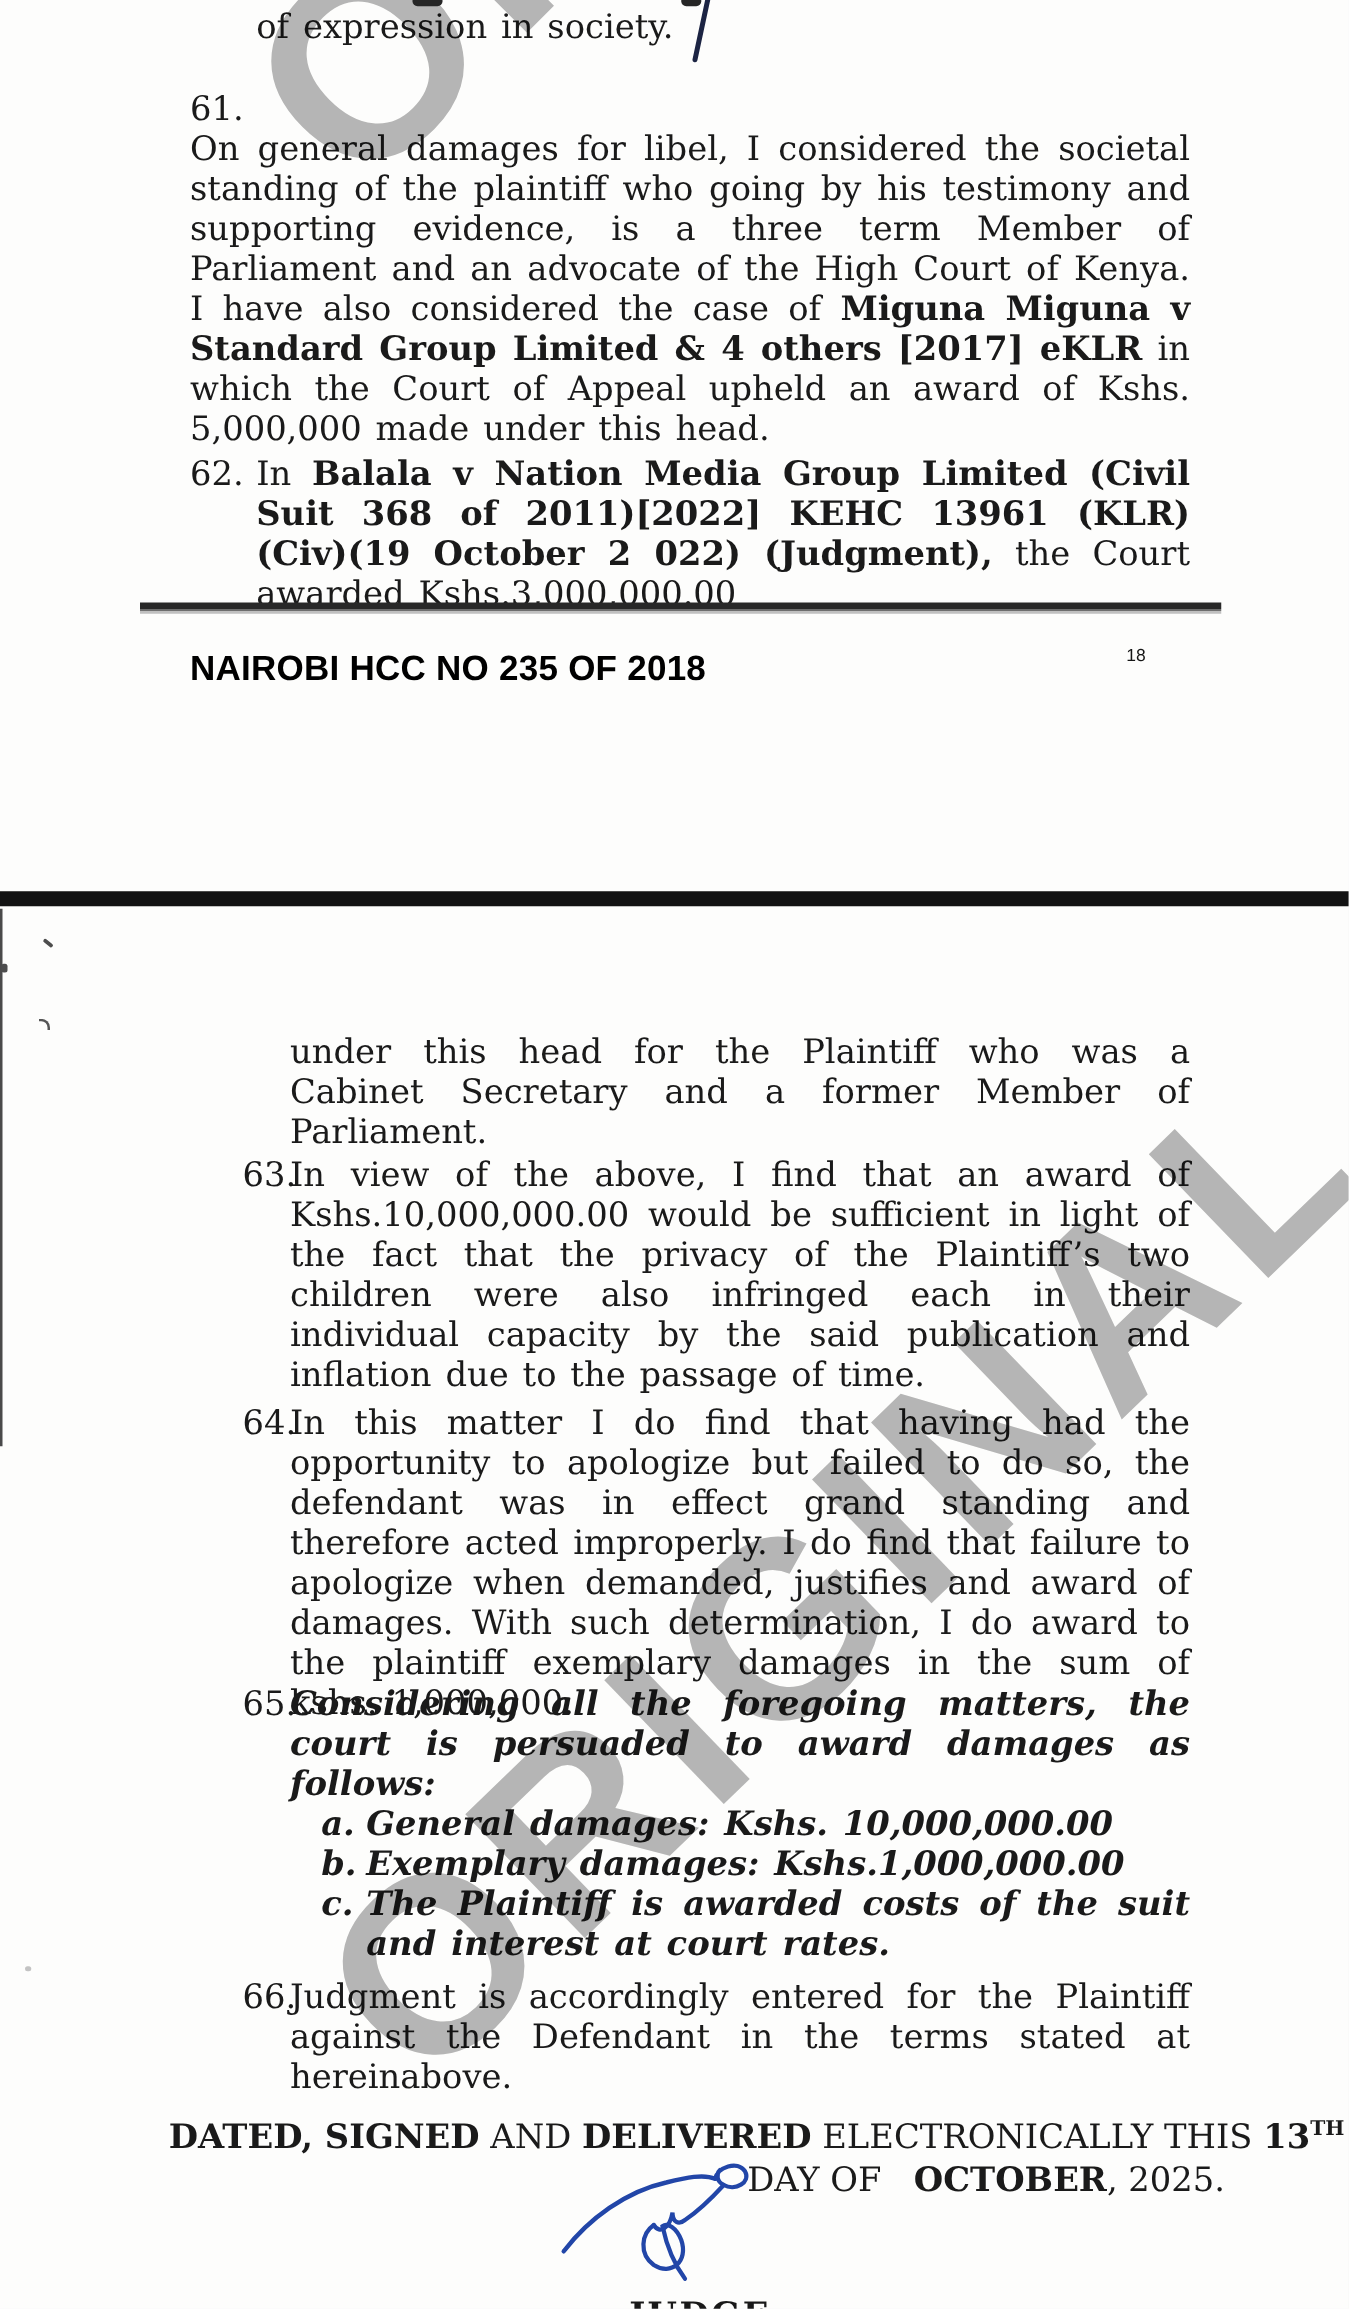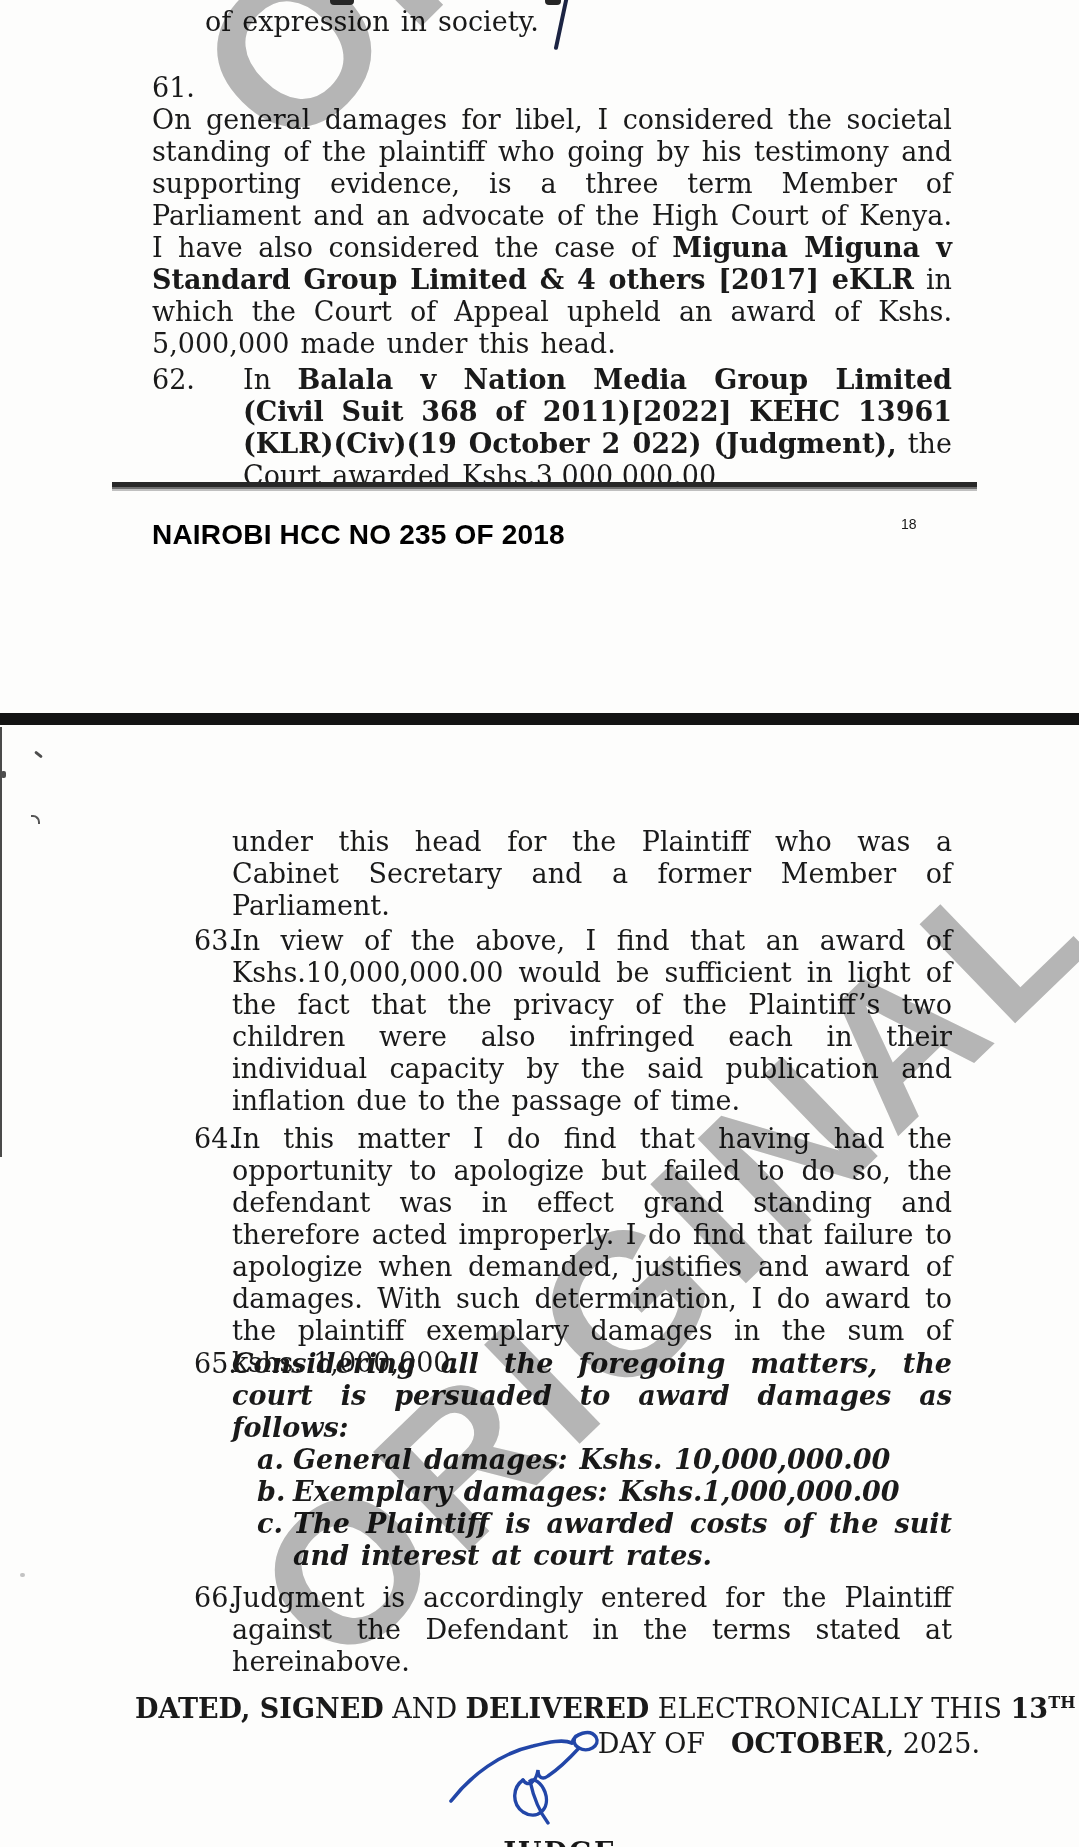--- a/index.html
+++ b/index.html
@@ -78,21 +78,21 @@
   <div class="topmark" id="tm2"></div>
   <div class="pen"></div>
 
   <div class="cont" style="left:205px;top:6px;width:750px;">of expression in society.</div>
 
   <div class="para" style="left:152px;top:72px;width:800px;flex-direction:column;">
     <span class="num">61.</span>
     <p class="ptext"><span>On general damages for libel, I considered the societal standing of the plaintiff who going by his testimony and supporting evidence, is a three term Member of Parliament and an advocate of the High Court of Kenya. I have also considered the case of </span><b>Miguna Miguna v Standard Group Limited &amp; 4 others [2017] eKLR</b><span> in which the Court of Appeal upheld an award of Kshs. 5,000,000 made under this head.</span></p>
   </div>
 
-  <div class="para" style="left:152px;top:364px;width:800px;gap:38px;">
+  <div class="para" style="left:152px;top:364px;width:800px;">
     <span class="num">62.</span>
     <p class="ptext"><span>In </span><b>Balala v Nation Media Group Limited (Civil Suit 368 of 2011)[2022] KEHC 13961 (KLR)(Civ)(19 October 2 022) (Judgment),</b><span> the Court awarded Kshs.3,000,000.00</span></p>
   </div>
 
   <div class="rule"></div>
   <div class="footer-left">NAIROBI HCC NO 235 OF 2018</div>
   <div class="page-num">18</div>
 
   <div class="wm" id="wm1">ORIGINAL</div>
 </div>

